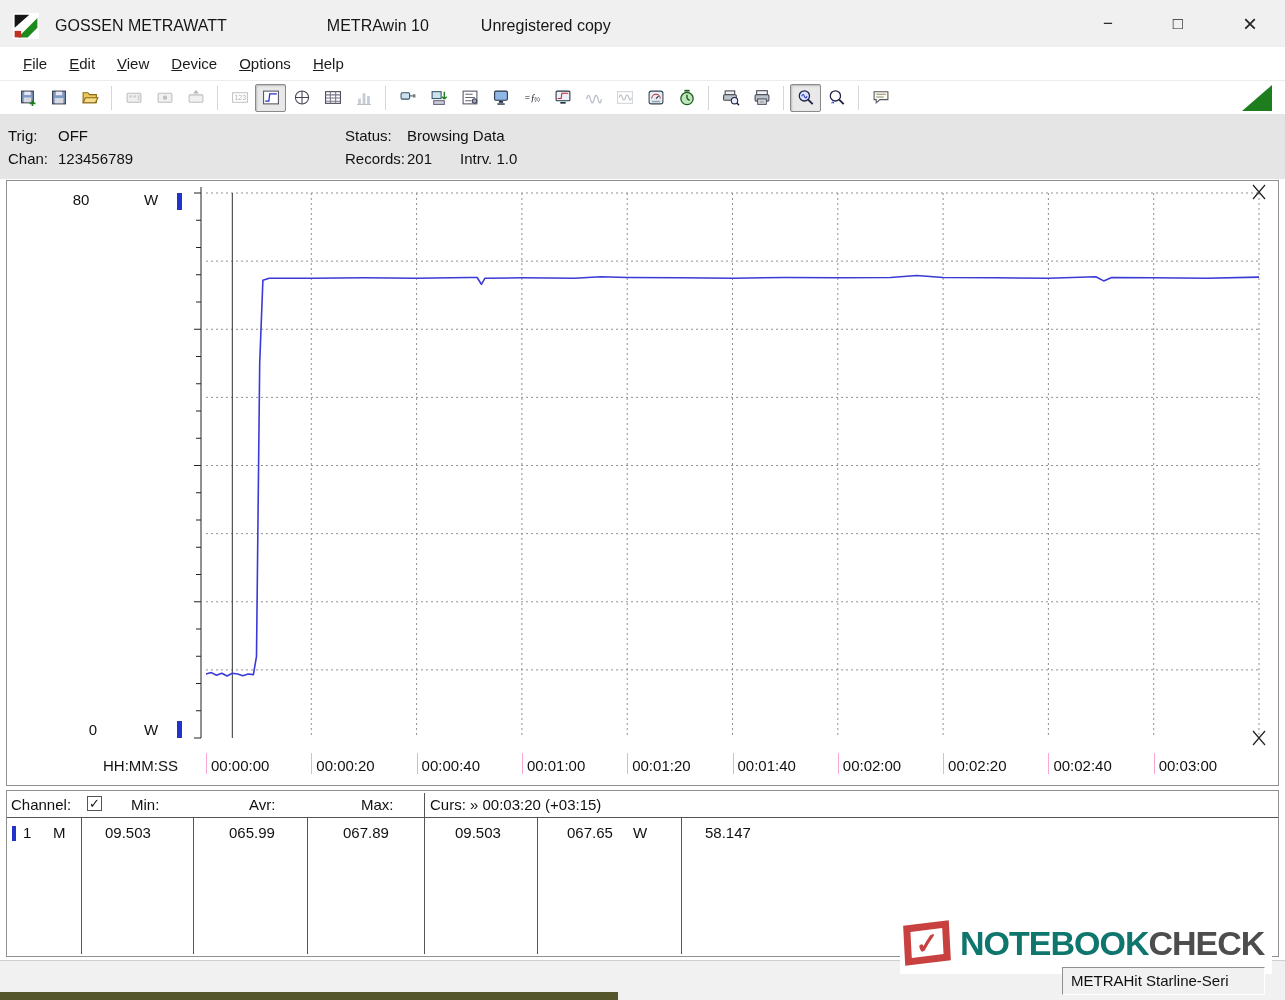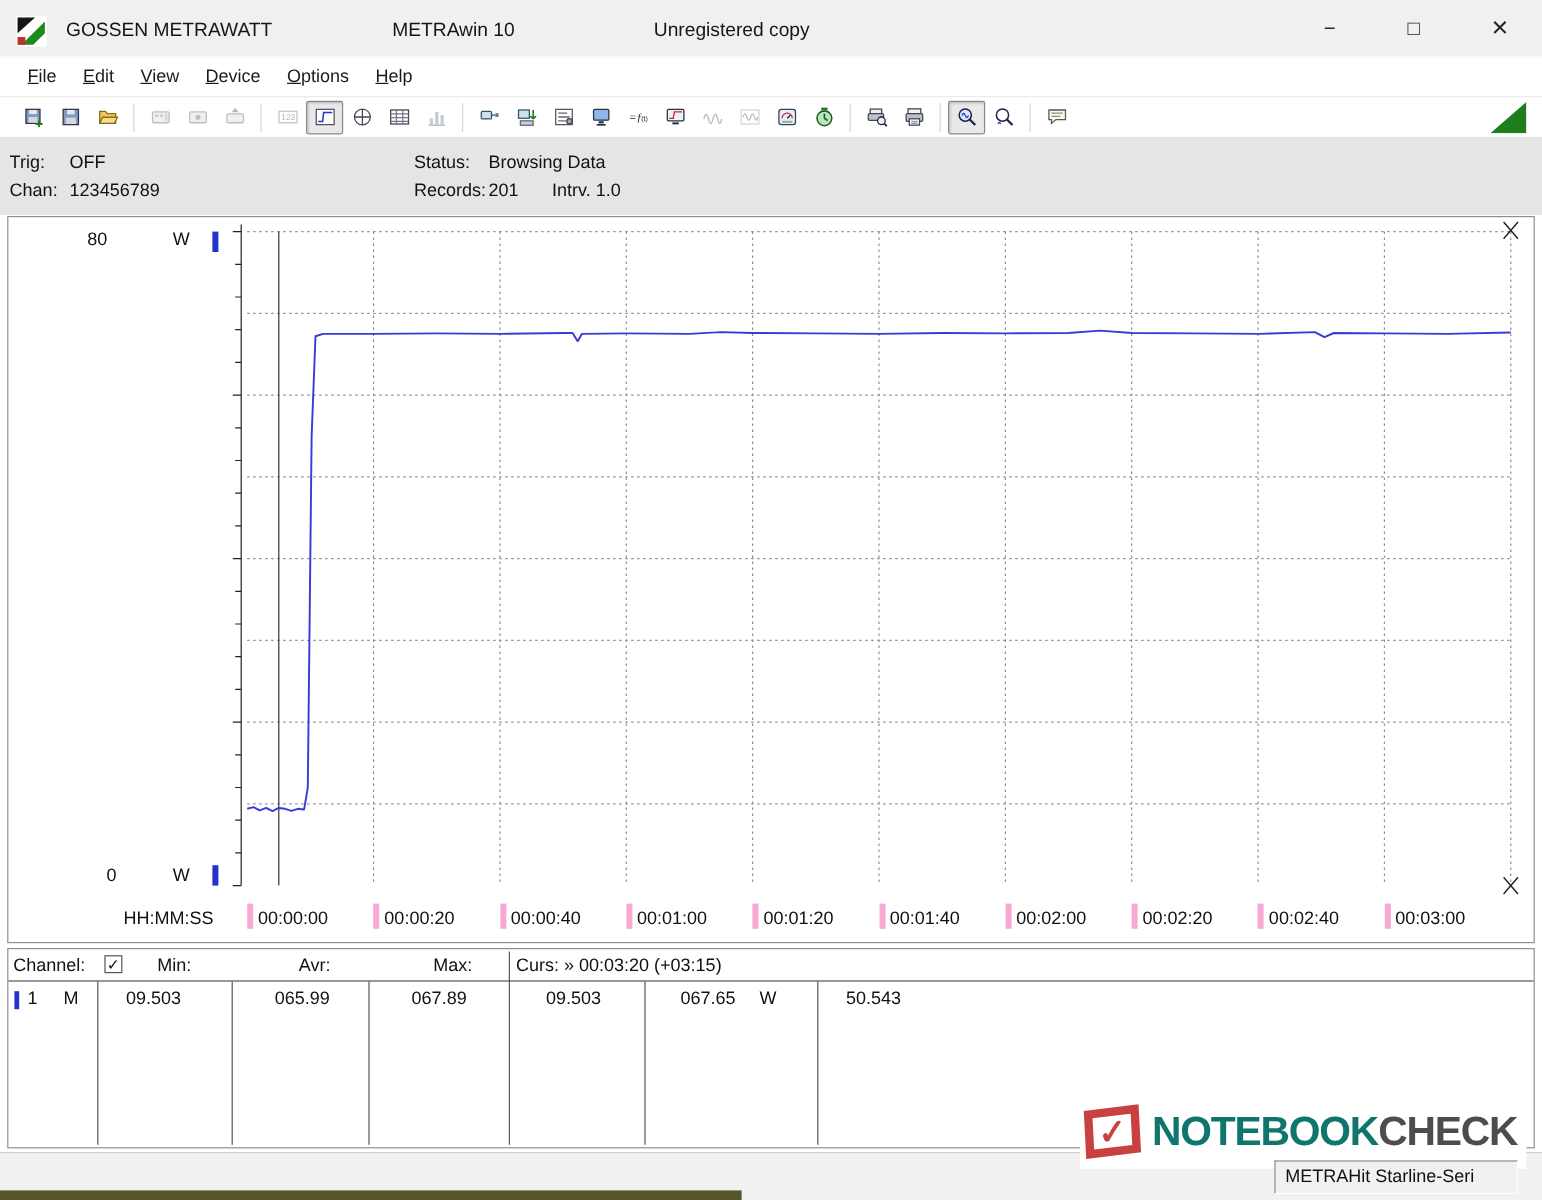--- a/index.html
+++ b/index.html
@@ -4,21 +4,21 @@
 <style>
   *{box-sizing:border-box;margin:0;padding:0}
   html,body{width:1285px;height:1000px}
   body{position:relative;font-family:"Liberation Sans",sans-serif;background:#fff;color:#111;overflow:hidden}
 
   .titlebar{position:absolute;left:0;top:0;width:1285px;height:52px;background:#f0f0f0;display:flex;align-items:center}
   .app-icon{margin-left:13px;width:26px;height:26px}
   .tseg{font-size:16px;color:#161616;white-space:nowrap}
   .tseg.brand{margin-left:16px}
   .tseg.app{margin-left:100px}
-  .tseg.note{margin-left:116px}
+  .tseg.note{margin-left:52px}
   .win-btn{position:absolute;top:0;width:46px;height:47px;display:flex;align-items:center;justify-content:center;font-size:17px;color:#222;cursor:default}
   .win-btn.min{left:1085px}.win-btn.max{left:1155px}.win-btn.close{left:1227px;font-size:24px}
 
   .menubar{position:absolute;left:0;top:47px;width:1285px;height:33px;background:#fff;display:flex;align-items:center;padding-left:12px}
   .menu-item{padding:4px 11px;font-size:15px;color:#1b1b1b;white-space:nowrap}
 
   .toolbar{position:absolute;left:0;top:80px;width:1285px;height:35px;background:#fff;border-top:1px solid #ececec;border-bottom:1px solid #e2e2e2;display:flex;align-items:center;padding-left:12px}
   .tb-btn{width:31px;height:28px;display:flex;align-items:center;justify-content:center;border:1px solid transparent;border-radius:2px;flex:none}
   .tb-btn.active{border:1px solid #8a8a8a;background:#e9e9e9;box-shadow:inset 1px 1px 2px #bbb}
   .tb-btn.disabled{opacity:.42}
@@ -37,21 +37,21 @@
 
   .chart-panel{position:absolute;left:6px;top:180px;width:1273px;height:606px;border:1px solid #8f8f8f;background:#fff}
   #chart-svg{position:absolute;left:0;top:0}
   .ylab{position:absolute;font-size:15px;color:#111}
   .ylab.top-num{left:58px;top:10px;width:32px;text-align:center}
   .ylab.top-unit{left:137px;top:10px}
   .ylab.bot-num{left:58px;top:540px;width:32px;text-align:right}
   .ylab.bot-unit{left:137px;top:540px}
   .time-axis{position:absolute;left:0;top:570px;width:1271px;height:32px}
   .hhmmss{position:absolute;left:96px;top:6px;font-size:15px}
-  .x-tick{position:absolute;top:2px;border-left:5px solid #f9a8d4;height:21px;padding-left:4px;font-size:15px;line-height:25px;white-space:nowrap}
+  .x-tick{position:absolute;top:2px;border-left:1px solid #f9a8d4;height:21px;padding-left:4px;font-size:15px;line-height:25px;white-space:nowrap}
 
   .table-panel{position:absolute;left:6px;top:790px;width:1273px;height:167px;border:1px solid #8f8f8f;background:#fff;font-size:15px}
   .tp{position:absolute;white-space:nowrap}
   .hline{position:absolute;left:0;right:0;top:26px;height:1px;background:#555}
   .vline{position:absolute;width:1px;background:#555;top:27px;bottom:2px}
   .vline.full{top:2px}
   .cb{position:absolute;left:80px;top:5px;width:15px;height:15px;border:1px solid #555;background:#fff;font-size:13px;line-height:13px;text-align:center}
   .chan-bar{position:absolute;left:5px;top:35px;width:4px;height:15px;background:#2233cc}
 
   .statusbar{position:absolute;left:0;top:960px;width:1285px;height:40px;background:#f1f1f1;border-top:1px solid #cfcfcf}
@@ -438,21 +438,21 @@
   <div class="vline" style="left:674px"></div>
   <div class="chan-bar" id="chan-bar" style="background: rgb(34, 51, 204);"></div>
   <span class="tp" style="left:16px;top:33px">1</span>
   <span class="tp" style="left:46px;top:33px">M</span>
   <span class="tp" style="left:98px;top:33px">09.503</span>
   <span class="tp" style="left:222px;top:33px">065.99</span>
   <span class="tp" style="left:336px;top:33px">067.89</span>
   <span class="tp" style="left:448px;top:33px">09.503</span>
   <span class="tp" style="left:560px;top:33px">067.65</span>
   <span class="tp" style="left:626px;top:33px">W</span>
-  <span class="tp" style="left:698px;top:33px">50.543</span>
+  <span class="tp" style="left:698px;top:33px">58.147</span>
 </div>
 
 <div class="watermark">
   <div class="wm-logo" id="wm-logo" style="border-color: rgb(200, 64, 64); color: rgb(200, 64, 64);">✓</div>
   <span class="wm-text" id="wm-primary" style="color: #0f766e;">NOTEBOOK</span>
   <span class="wm-text" id="wm-secondary" style="color: rgb(77, 77, 77);">CHECK</span>
 </div>
 
 <div class="statusbar">
   <div class="device-box">METRAHit Starline-Seri</div>

